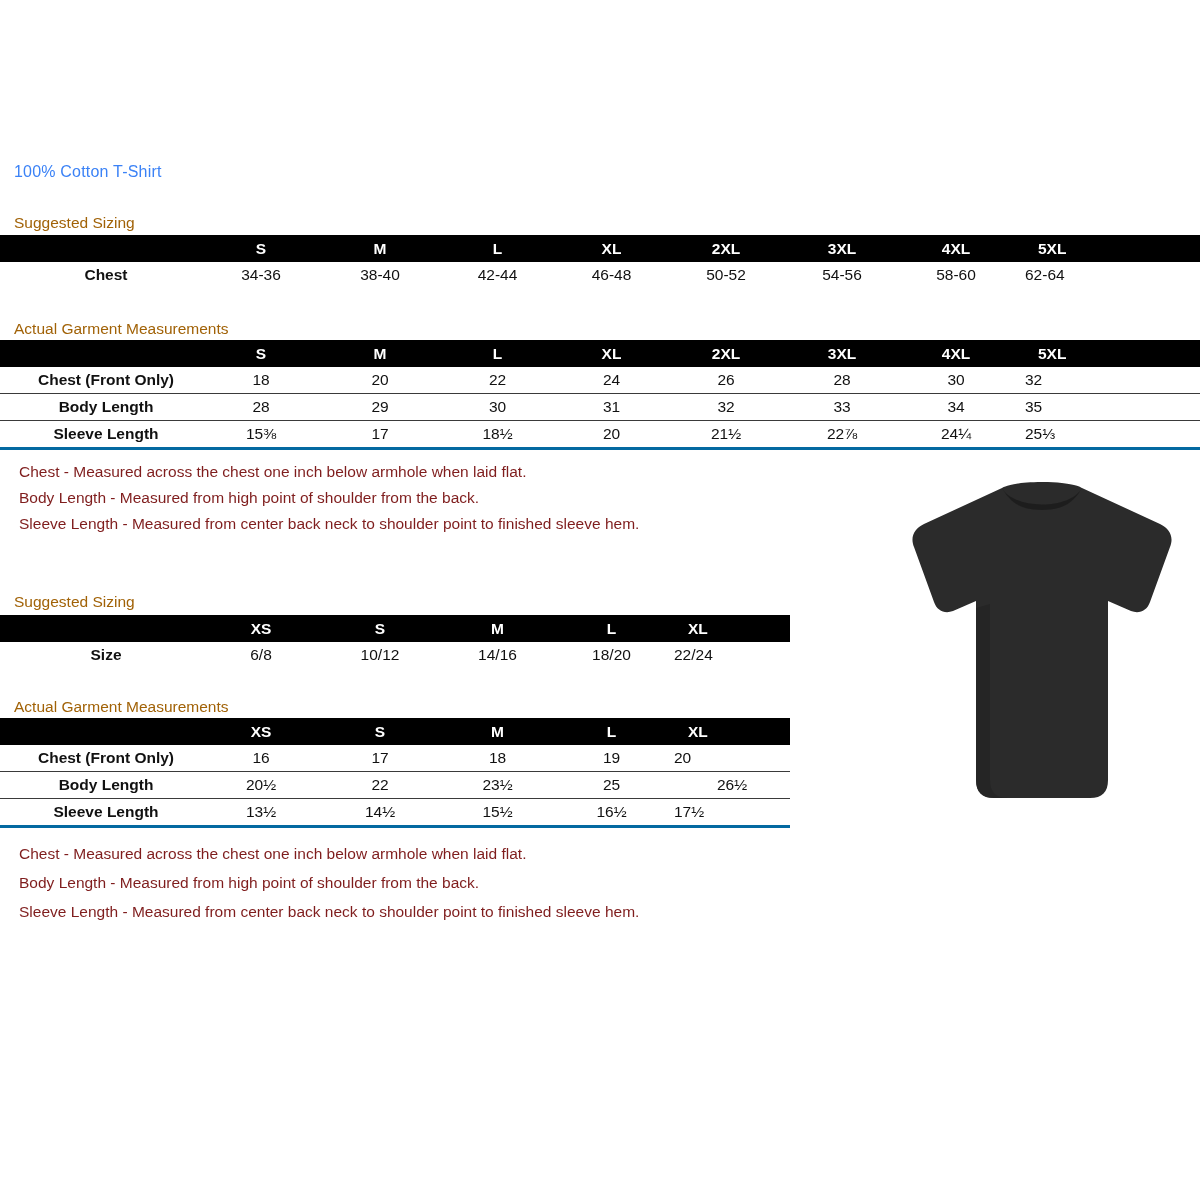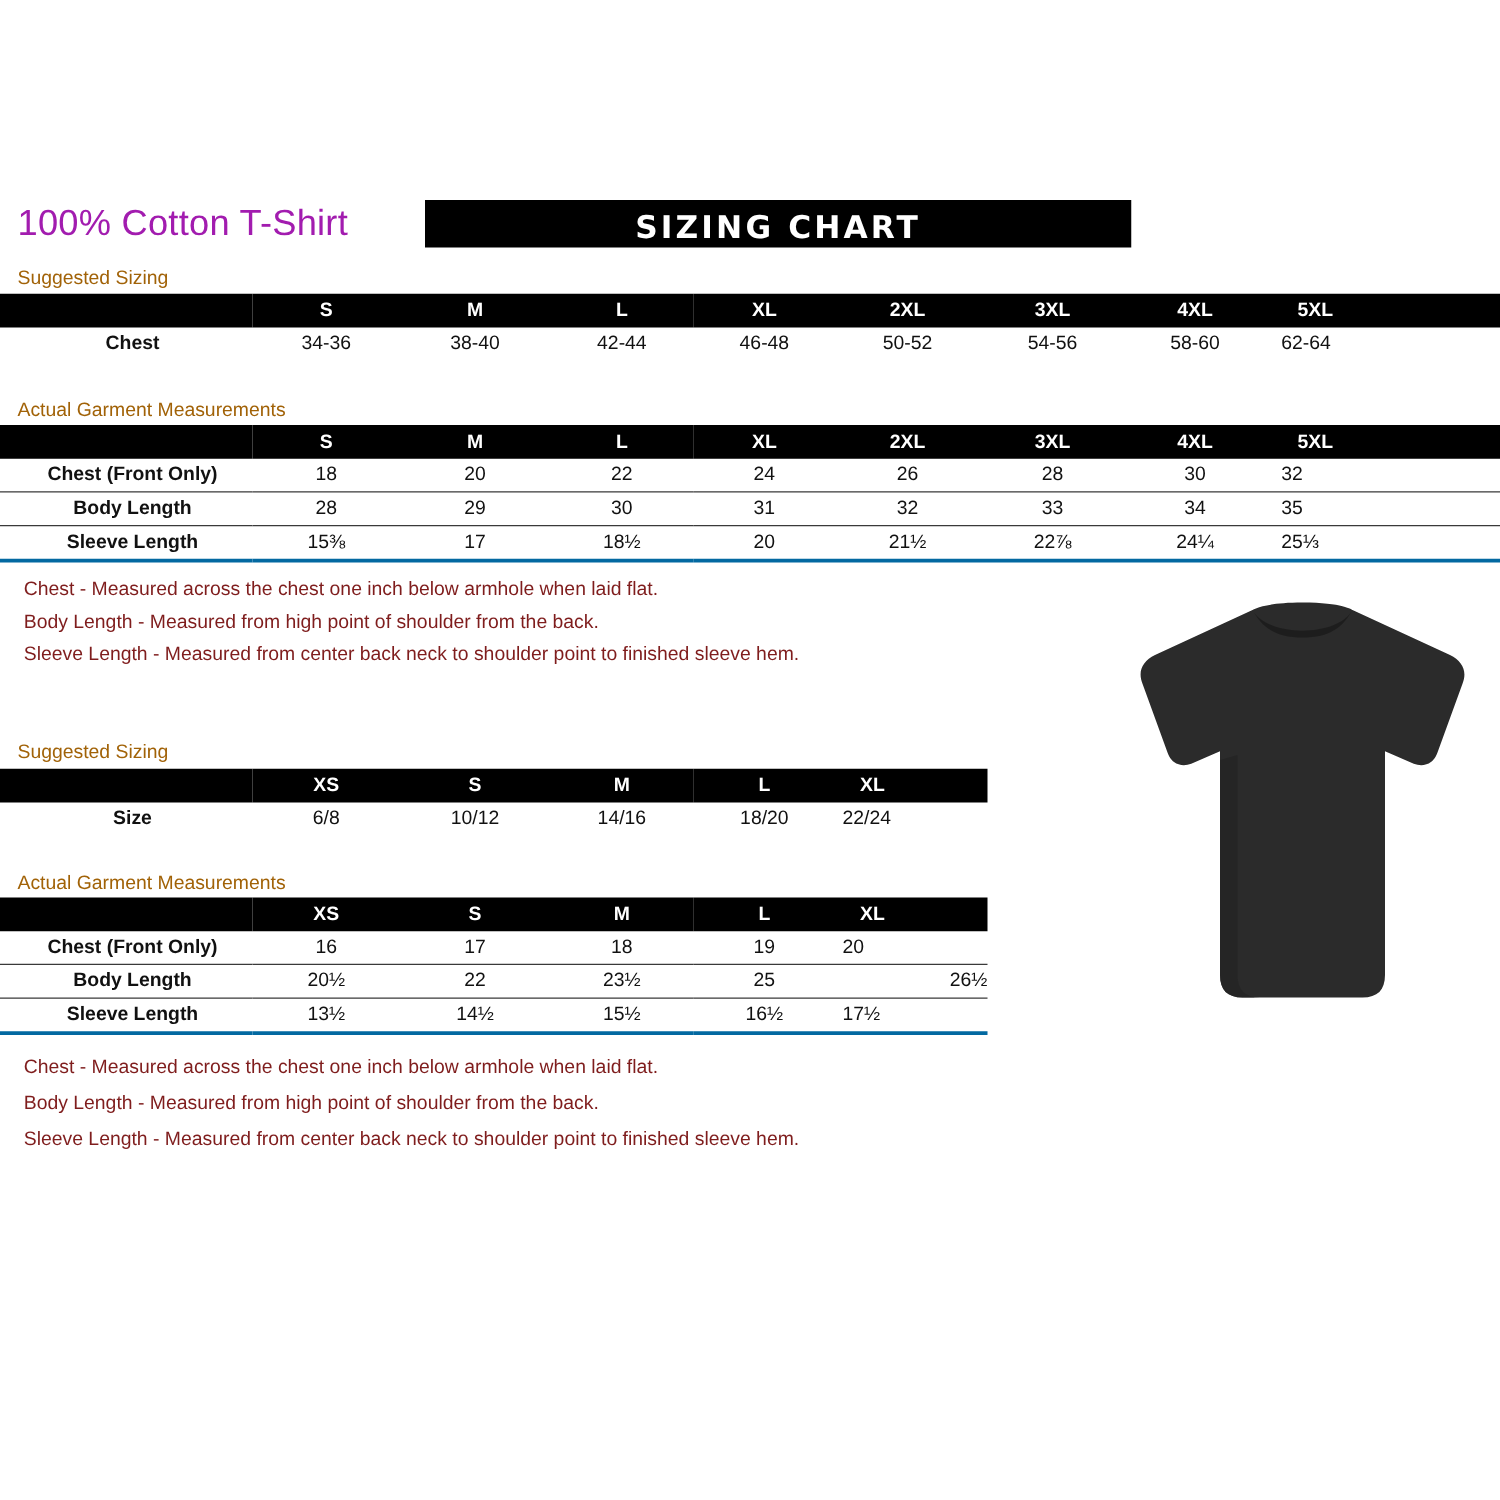--- a/index.html
+++ b/index.html
@@ -21,24 +21,24 @@
     left: 0; top: 0;
     width: 1200px;
     height: 1200px;
   }
 
   
   .adult-title {
     position: absolute;
     left: 14px;
     top: 163px;
-    font-size: 29px;
+    font-size: 16px;
     font-weight: 400;
     letter-spacing: 0.2px;
-    color: #a21caf;
+    color: #3b82f6;
     white-space: nowrap;
   }
   .sizing-banner {
     position: absolute;
     left: 340px;
     top: 160px;
     width: 565px;
     height: 38px;
     background: #000000;
   }
@@ -136,23 +136,20 @@
   }
   .shirt svg { display: block; }
 </style>
 </head>
 <body>
 
 <div class="page">
 
   <div class="adult-title">100% Cotton T-Shirt</div>
 
-  <div class="sizing-banner">
-    <span>SIZING CHART</span>
-  </div>
 
   <div class="small-label" style="left:14px; top:214px;">Suggested Sizing</div>
 
   <table class="tbl single" style="left:0px; top:235px; width:1200px;">
     <colgroup>
       <col style="width:202px">
         <col style="width:118px">
         <col style="width:120px">
         <col style="width:115px">
       <col style="width:113px">
@@ -320,21 +317,21 @@
         <td>18</td>
         <td>19</td>
         <td style="text-align:left;padding-left:6px">20</td>
       </tr>
       <tr>
         <td class="lbl">Body Length</td>
         <td>20½</td>
         <td>22</td>
         <td>23½</td>
         <td>25</td>
-        <td style="text-align:right;padding-left:6px">26½</td>
+        <td style="text-align:center;padding-left:6px">26½</td>
       </tr>
       <tr>
         <td class="lbl">Sleeve Length</td>
         <td>13½</td>
         <td>14½</td>
         <td>15½</td>
         <td>16½</td>
         <td style="text-align:left;padding-left:6px">17½</td>
       </tr>
     </tbody>

